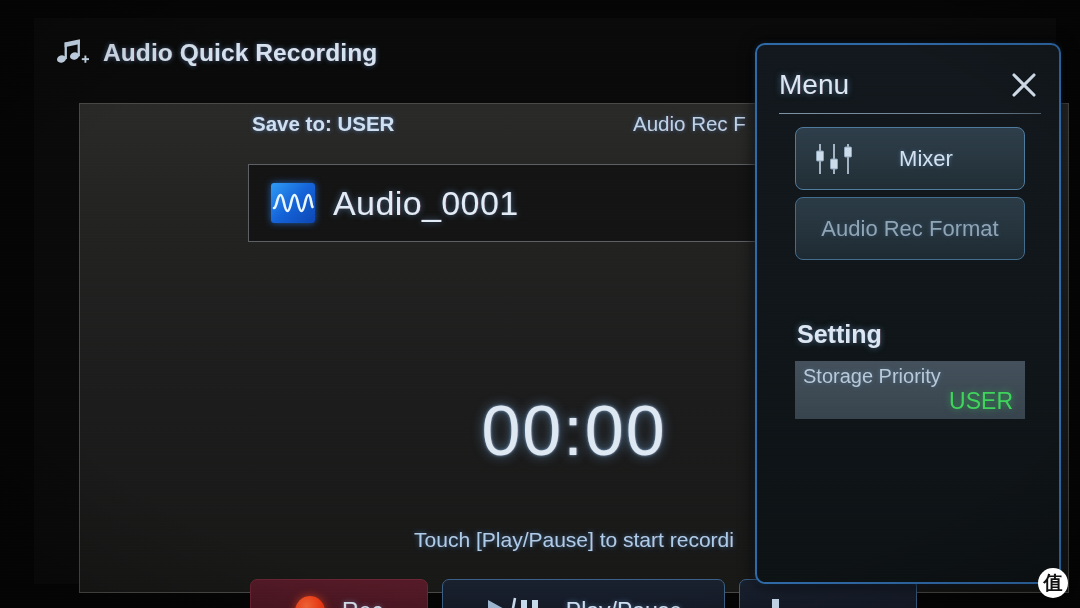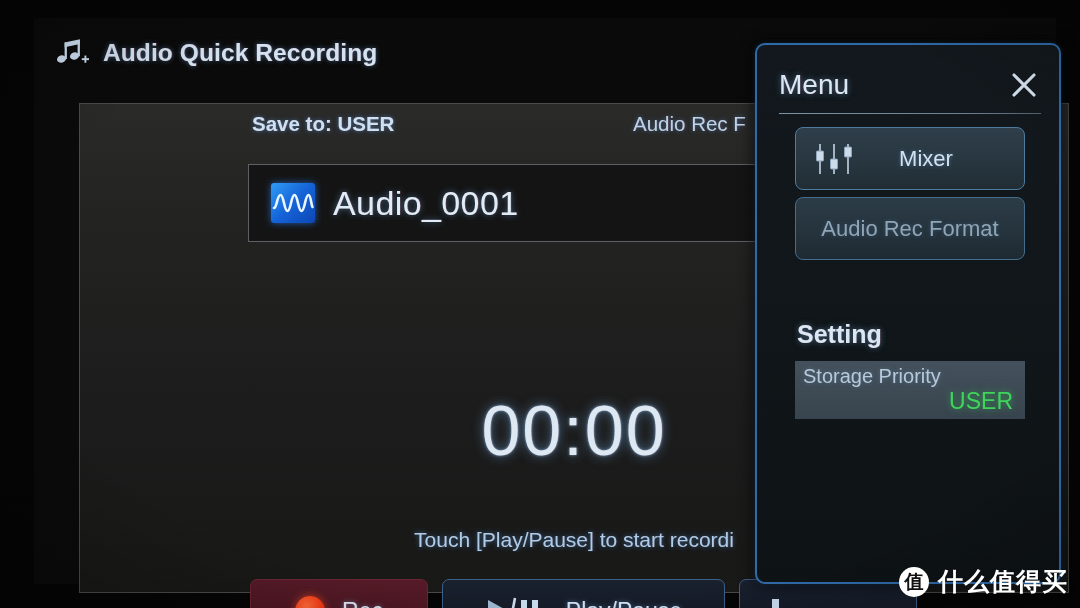--- a/index.html
+++ b/index.html
@@ -529,16 +529,15 @@
 
     </div>
 
   </div>
 
   <div class="scanlines"></div>
   <div class="photo-vignette"></div>
 
   <div class="watermark">
     <span class="wm-badge">值</span>
-    <span class="wm-text">什么值得买</span>
   </div>
 
 </div>
 
 </body></html>

